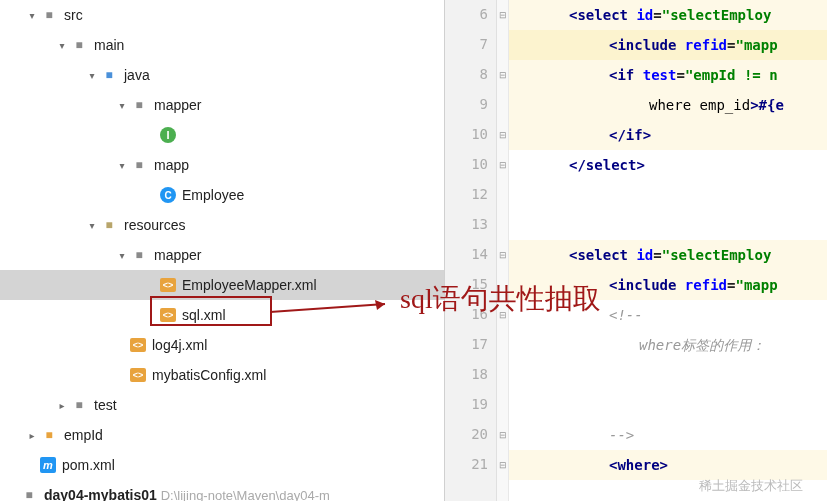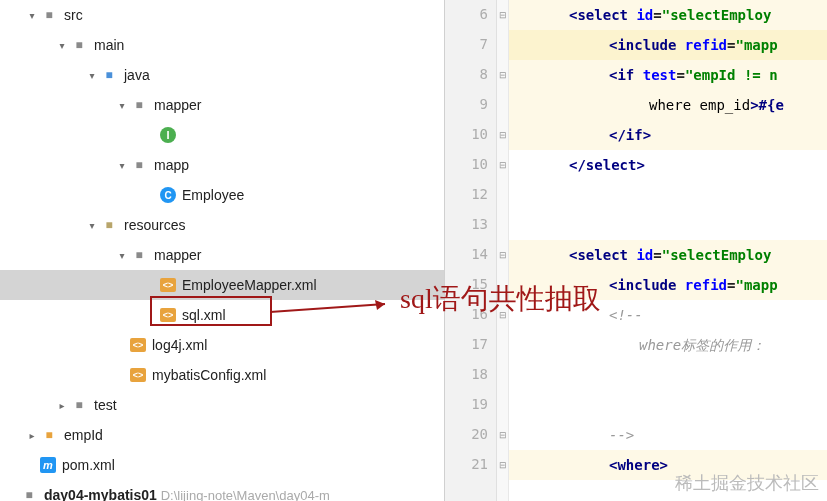--- a/index.html
+++ b/index.html
@@ -38,21 +38,21 @@
 .code-area { position: absolute; left: 64px; top: 0; right: 0; height: 100%; font-family: Consolas, monospace; font-size: 14px; }
 .code-line { position: absolute; left: 0; right: 0; height: 30px; line-height: 30px; padding-left: 20px; white-space: pre; overflow: hidden; }
 .hl-yellow { background: #fef9e7; }
 .hl-caret { background: #fcf3cf; }
 .tag { color: #000080; font-weight: bold; }
 .attr { color: #0000ff; font-weight: bold; }
 .str { color: #008000; font-weight: bold; }
 .txt { color: #000000; }
 .op { color: #222; font-weight: bold; }
 .cmt { color: #999; font-style: italic; }
-.watermark { position: absolute; right: 8px; bottom: 6px; color: #bbb; font-size: 18px; font-family: Arial, sans-serif; }
+.watermark { position: absolute; right: 24px; bottom: 6px; color: #bbb; font-size: 13px; font-family: Arial, sans-serif; }
 </style>
 </head>
 <body>
 
 <div class="container">
   <div class="tree-panel">
     <div class="tree-row indent-1">
         <span class="chevron">▾</span>
         <span class="ficon folder-gray">■</span>
         <span class="tree-label">src</span>

